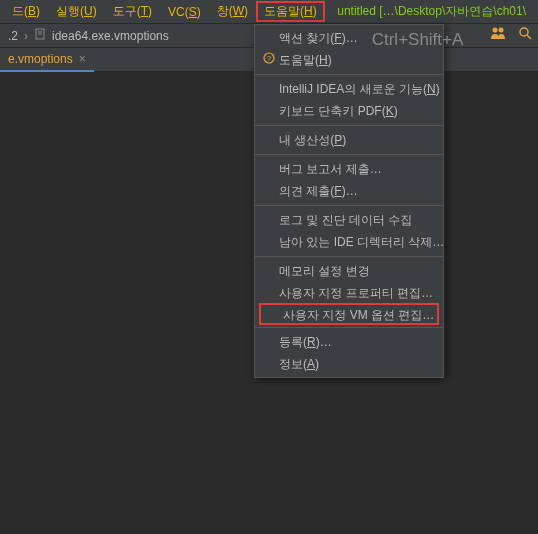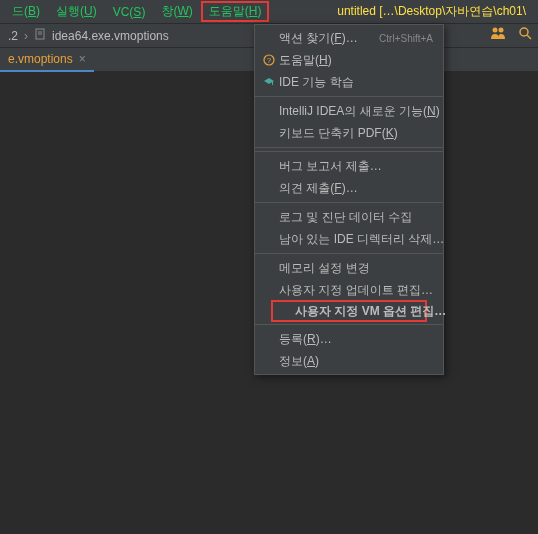--- a/index.html
+++ b/index.html
@@ -16,33 +16,33 @@
     .menubar {
       display: flex;
       align-items: center;
       height: 24px;
       background: #3c3f41;
       border-bottom: 1px solid #2b2b2b;
       padding: 0 4px;
     }
     .menubar-item {
       padding: 2px 8px;
-      color: #22c55e;
+      color: #eab308;
       cursor: pointer;
       white-space: nowrap;
     }
     .menubar-item .underline { text-decoration: underline; }
     .menubar-item.highlighted {
       border: 2px solid #e53935;
       padding: 0 6px;
     }
     .menubar-title {
       margin-left: auto;
       padding: 2px 8px;
-      color: #fde047;
+      color: #84cc16;
       white-space: nowrap;
       overflow: hidden;
     }
     .breadcrumb-bar {
       display: flex;
       align-items: center;
       height: 24px;
       background: #3c3f41;
       border-bottom: 1px solid #2b2b2b;
       padding: 0 8px;
@@ -82,69 +82,68 @@
       left: 254px;
       width: 190px;
       background: #3c3f41;
       border: 1px solid #555;
       box-shadow: 2px 2px 8px rgba(0,0,0,0.5);
       z-index: 100;
       padding: 2px 0;
     }
     .menu-item {
       display: flex;
-      align-items: center;
       padding: 3px 10px 3px 24px;
       color: #bbbbbb;
       cursor: pointer;
       position: relative;
       white-space: nowrap;
       height: 22px;
     }
     .menu-item.with-icon { padding-left: 6px; }
     .menu-item .icon-slot { width: 16px; display: inline-flex; justify-content: center; margin-right: 2px; }
     .menu-item .underline { text-decoration: underline; }
     .menu-shortcut {
       margin-left: auto;
       color: #888;
-      font-size: 10px;
+      font-size: 17px;
       padding-left: 14px;
     }
     .menu-arrow {
       margin-left: auto;
       color: #888;
       font-size: 10px;
     }
     .menu-separator {
       height: 1px;
       background: #555;
       margin: 3px 0;
     }
     .menu-item.highlighted-red {
       border: 2px solid #e53935;
-      margin: -1px 16px;
+      margin: -1px 4px;
       padding: 2px 8px 2px 22px;
-      font-weight: bold;
     }
     .toolbar-right {
       position: absolute;
       top: 26px;
       right: 6px;
       display: flex;
       gap: 12px;
       align-items: center;
     }
     .toolbar-icon { color: #e6a23c; cursor: pointer; }
   </style>
 </head>
 <body>
 
 <div class="menubar">
   <span class="menubar-item"><span>드</span>(<span class="underline">B</span>)</span>
   <span class="menubar-item"><span>실행</span>(<span class="underline">U</span>)</span>
+  <span class="menubar-item"><span>도구</span>(<span class="underline">T</span>)</span>
   <span class="menubar-item"><span>VC</span>(<span class="underline">S</span>)</span>
   <span class="menubar-item"><span>창</span>(<span class="underline">W</span>)</span>
   <span class="menubar-item highlighted"><span>도움말</span>(<span class="underline">H</span>)</span>
   <span class="menubar-title">untitled  […\Desktop\자바연습\ch01\</span>
 </div>
 
 <div class="breadcrumb-bar">
   <span class="breadcrumb-text">.2</span>
   <span class="breadcrumb-sep">›</span>
   <span class="file-icon-svg">
@@ -190,57 +189,51 @@
   </div>
   <div class="menu-item with-icon">
     <span class="icon-slot">
         <svg width="12" height="12">
           <circle cx="6" cy="6" r="5" fill="none" stroke="#e6a23c" stroke-width="1.2"></circle>
           <text x="6" y="9" text-anchor="middle" font-size="8" fill="#e6a23c">?</text>
         </svg>
       </span>
     <span><span>도움말</span>(<span class="underline">H</span>)</span>
   </div>
-  <div class="menu-item with-icon">
-    <span class="icon-slot">
-        <svg width="12" height="12">
-          <path d="M1 5 L6 2 L11 5 L6 8 Z" fill="#4a9"></path>
-          <rect x="9" y="5" width="1" height="4" fill="#4a9"></rect>
-        </svg>
-      </span>
-    <span>IDE 기능 학습</span>
-  </div>
   <div class="menu-separator"></div>
   <div class="menu-item">
       <span><span>IntelliJ IDEA의 새로운 기능</span>(<span class="underline">N</span>)</span>
     </div>
   <div class="menu-item">
       <span><span>키보드 단축키 PDF</span>(<span class="underline">K</span>)</span>
     </div>
   <div class="menu-separator"></div>
+  <div class="menu-item">
+      <span><span>내 생산성</span>(<span class="underline">P</span>)</span>
+    </div>
   <div class="menu-separator"></div>
   <div class="menu-item">
       <span>버그 보고서 제출…</span>
     </div>
   <div class="menu-item">
       <span><span>의견 제출</span>(<span class="underline">F</span>)…</span>
     </div>
   <div class="menu-separator"></div>
   <div class="menu-item">
       <span>로그 및 진단 데이터 수집</span>
     </div>
   <div class="menu-item">
       <span>남아 있는 IDE 디렉터리 삭제…</span>
     </div>
   <div class="menu-separator"></div>
   <div class="menu-item">
       <span>메모리 설정 변경</span>
     </div>
   <div class="menu-item">
-      <span>사용자 지정 업데이트 편집…</span>
+      <span>사용자 지정 프로퍼티 편집…</span>
     </div>
   <div class="menu-item highlighted-red">
       <span>사용자 지정 VM 옵션 편집…</span>
     </div>
   <div class="menu-separator"></div>
   <div class="menu-item">
       <span><span>등록</span>(<span class="underline">R</span>)…</span>
     </div>
   <div class="menu-item">
       <span><span>정보</span>(<span class="underline">A</span>)</span>

